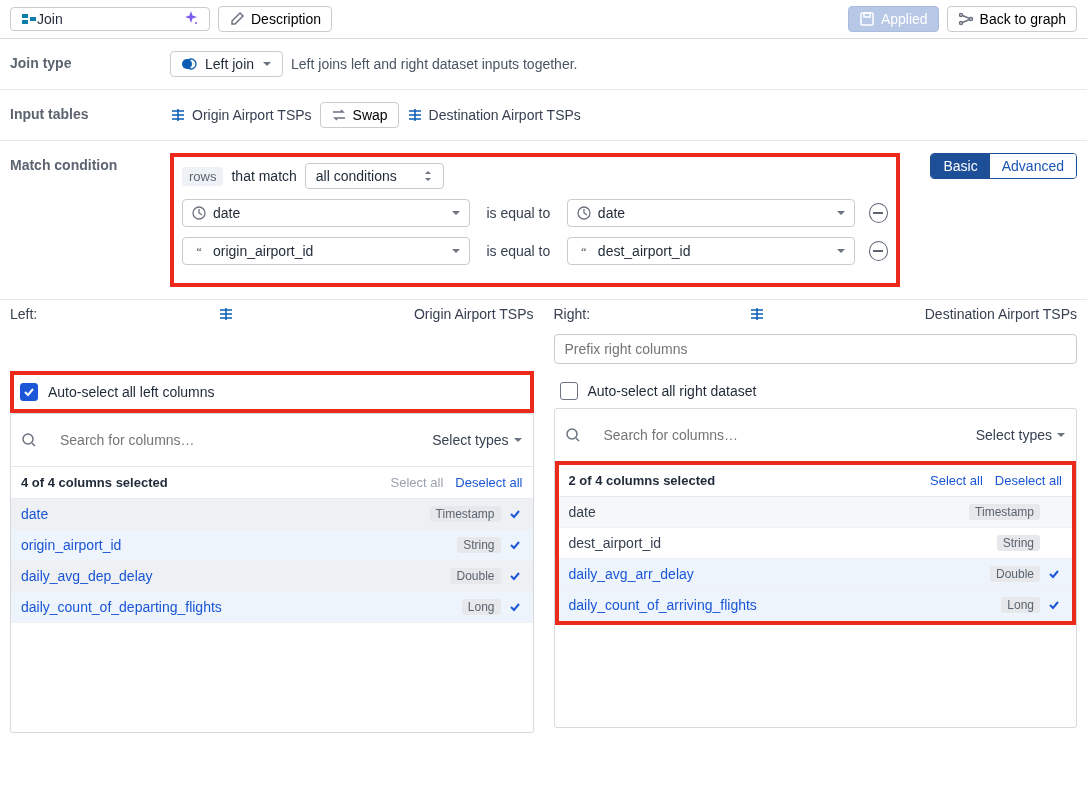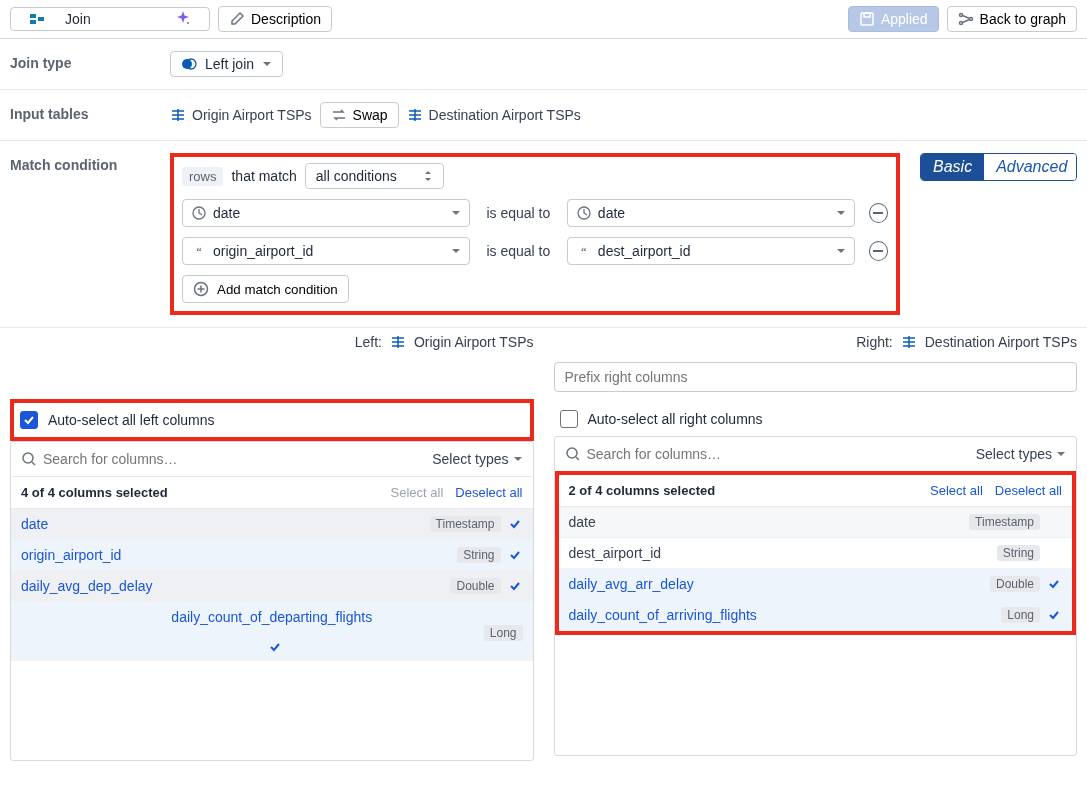--- a/index.html
+++ b/index.html
@@ -17,22 +17,22 @@
   align-items: center;
   padding: 6px 10px;
   border-bottom: 1px solid #d6d9dd;
   gap: 8px;
 }
 .node-chip {
   display: flex;
   align-items: center;
   border: 1px solid #c7ccd1;
   border-radius: 4px;
-  padding: 3px 18px;
-  gap: 20px;
+  padding: 3px 10px;
+  gap: 0;
   width: 200px;
   background: #fff;
 }
 .node-chip .sparkle { margin-left: auto; color: #7e5bef; }
 .btn {
   display: inline-flex;
   gap: 6px;
   border: 1px solid #c7ccd1;
   background: #fff;
   border-radius: 4px;
@@ -146,51 +146,51 @@
 }
 .add-btn {
   display:inline-flex; align-items:center; gap:8px;
   border:1px solid #c7ccd1; border-radius:4px; padding:5px 10px; background:#fff; cursor:pointer;
 }
 .basic-adv {
   margin-left:auto;
   display:inline-flex; border:1px solid #1c4f97; border-radius:4px; overflow:hidden;
   align-self:flex-start;
 }
-.basic-adv span { padding:4px 12px; font-size:16px; cursor:pointer;font-style:italic;}
+.basic-adv span { padding:4px 12px; font-size:14px; cursor:pointer;}
 .basic-adv .active { background:#1c4f97; color:#fff;}
 .basic-adv .inactive { background:#fff; color:#1a56b4;}
 .select-cols {
   display:flex; gap:20px; padding: 0 10px 10px 10px;
 }
 .select-cols .section-label { padding-top:0;}
 .cols-body { flex:1; display:flex; gap:20px;}
 .col-panel { flex:1; display:flex; flex-direction:column;}
 .panel-head {
-  display:flex; align-items:center; gap:8px; justify-content:flex-end; padding:6px 0 12px 0;
+  display:flex; align-items:center; gap:8px; justify-content:space-between; padding:6px 0 12px 0;
   color:#374151;
 }
 .prefix-input {
   border:1px solid #c7ccd1; border-radius:4px; padding:6px 10px; font-size:14px; width:100%;
   margin-bottom:10px; color:#6b7280;
 }
 .auto-row {
   display:flex; align-items:center; gap:10px; padding:8px 6px;
 }
 .auto-row.hl { border:4px solid #ec2a1b;}
 .cbx {
   width:18px;height:18px;border:1.5px solid #6b7280;border-radius:3px;display:inline-flex;
   align-items:center;justify-content:center; background:#fff;
 }
 .cbx.checked { background:#1a56d6; border-color:#1a56d6; color:#fff;}
 .col-box {
   border:1px solid #d6d9dd; border-radius:3px; min-height:320px; display:flex; flex-direction:column;
 }
 .col-search {
-  display:flex; align-items:center; gap:6px; padding:9px 10px; border-bottom:1px solid #e7e9ec;
+  display:flex; align-items:center; gap:23px; padding:18px 10px; border-bottom:1px solid #e7e9ec;
 }
 .col-search input { border:none; outline:none; flex:1; font-size:14px;}
 .sel-types { color:#374151; display:flex; align-items:center; gap:4px; cursor:pointer;}
 .col-meta {
   display:flex; align-items:center; padding:8px 10px; border-bottom:1px solid #e7e9ec;
   font-size:13px;
 }
 .col-meta .count { font-weight:700; }
 .col-meta .links { margin-left:auto; display:flex; gap:12px;}
 .col-meta .links span { color:#1a56d6; cursor:pointer;}
@@ -262,20 +262,21 @@
     <div class="join-type-btn">
       <svg class="iconsm" viewBox="0 0 16 16">
           <circle cx="6" cy="8" r="5" fill="#0d5db5"></circle>
           <circle cx="10" cy="8" r="5" fill="none" stroke="#0d5db5" stroke-width="1.3"></circle>
         </svg>
       <span>Left join</span>
       <svg width="10" height="10" viewBox="0 0 10 10" fill="#6b7280">
           <path d="M1 3l4 4 4-4z"></path>
         </svg>
     </div>
+    <span class="hint">Left joins left and right dataset inputs together.</span>
   </div>
 </div>
 
 <div class="section-row">
   <div class="section-label">Input tables</div>
   <div class="section-body">
     <span class="table-chip">
       <svg class="iconsm" viewBox="0 0 16 16" fill="none" stroke="currentColor" stroke-width="1.5">
           <path d="M2 4h12M2 8h12M2 12h12M8 2v12"></path>
         </svg>
@@ -362,27 +363,20 @@
               </svg>
             </span>
     </div>
     <span class="circle-remove">
       <svg width="10" height="2" viewBox="0 0 10 2">
               <rect width="10" height="2" fill="currentColor"></rect>
             </svg>
     </span>
         </div>
       </div>
-    <button class="add-btn">
-      <svg class="iconsm gray" viewBox="0 0 16 16" fill="none" stroke="currentColor" stroke-width="1.5">
-          <circle cx="8" cy="8" r="6.5"></circle>
-          <path d="M8 4.5v7M4.5 8h7"></path>
-        </svg>
-      <span>Add match condition</span>
-    </button>
   </div>
   <div class="basic-adv">
     <span class="active">Basic</span>
     <span class="inactive">Advanced</span>
   </div>
 </div>
 
 <div class="select-cols">
   <div class="cols-body">
 
@@ -445,21 +439,21 @@
             </div>
             <div class="col-row sel shd" style="background: rgb(238, 240, 243);">
       <span class="name">daily_avg_dep_delay</span>
       <span class="badge">Double</span>
       <span class="chk">
                 <svg width="12" height="12" viewBox="0 0 12 12" fill="none" stroke="#1a56d6" stroke-width="2">
                   <path d="M2 6l3 3 5-6"></path>
                 </svg>
               </span>
             </div>
-            <div class="col-row sel shd" style="background: rgb(238, 244, 252); flex-direction: column;">
+            <div class="col-row sel shd" style="background: rgb(238, 244, 252);">
       <span class="name">daily_count_of_departing_flights</span>
       <span class="badge">Long</span>
       <span class="chk">
                 <svg width="12" height="12" viewBox="0 0 12 12" fill="none" stroke="#1a56d6" stroke-width="2">
                   <path d="M2 6l3 3 5-6"></path>
                 </svg>
               </span>
             </div>
           </div>
       </div>
@@ -469,21 +463,21 @@
       <div class="panel-head">
         <span>Right:</span>
         <svg class="iconsm" style="color:#0d5db5" viewBox="0 0 16 16" fill="none" stroke="currentColor" stroke-width="1.5">
             <path d="M2 4h12M2 8h12M2 12h12M8 2v12"></path>
           </svg>
         <span>Destination Airport TSPs</span>
       </div>
       <input class="prefix-input" placeholder="Prefix right columns" style="">
       <div class="auto-row">
         <span class="cbx"></span>
-        <span>Auto-select all right columns</span>
+        <span>Auto-select all right dataset</span>
       </div>
       <div class="col-box">
         <div class="col-search">
           <svg class="iconsm gray" viewBox="0 0 16 16" fill="none" stroke="currentColor" stroke-width="1.5">
               <circle cx="7" cy="7" r="5"></circle>
               <path d="M11 11l3 3"></path>
             </svg>
           <input placeholder="Search for columns…" style="">
           <span class="sel-types">
             <span>Select types</span>

